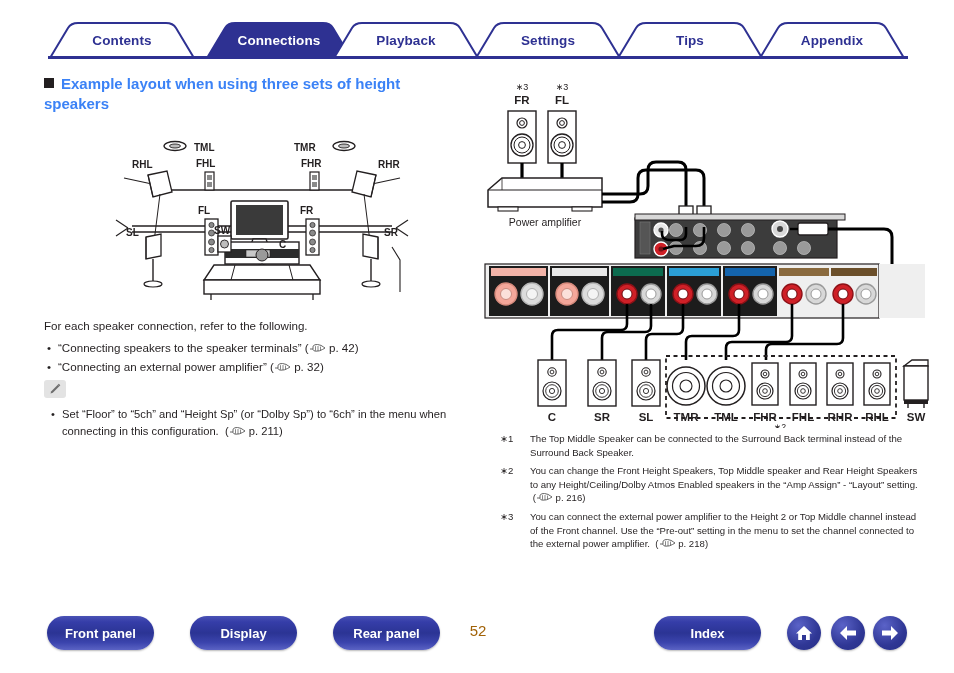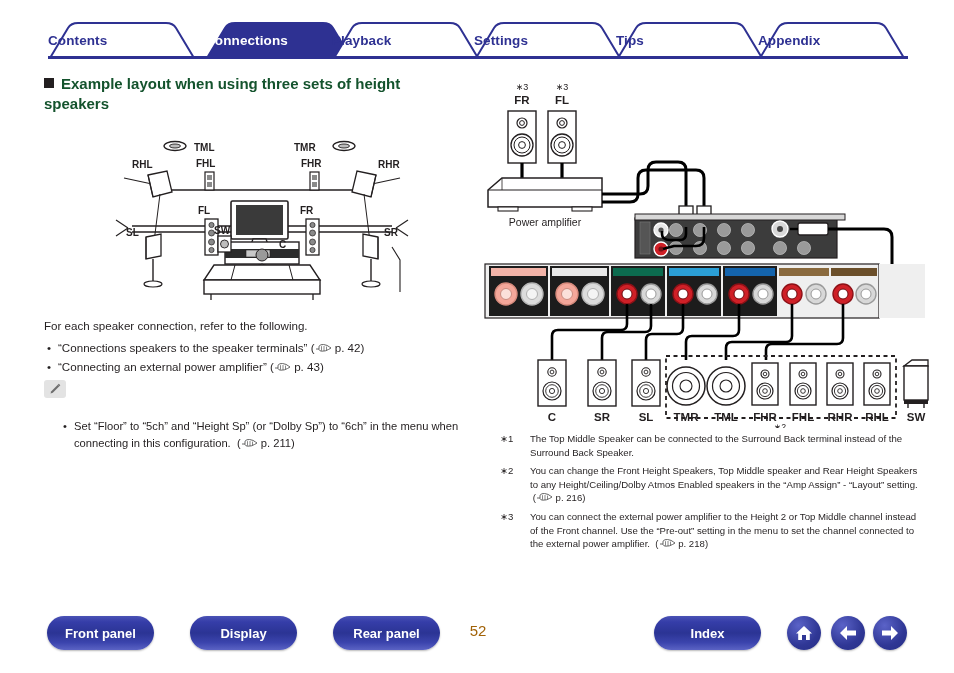--- a/index.html
+++ b/index.html
@@ -13,40 +13,40 @@
     position:relative;
     overflow:hidden;
   }
 
   
   #tabbar {
     position:absolute; left:0; top:22px; width:954px; height:38px;
   }
   .tab {
     position:absolute; top:0; height:36px;
-    display:flex; align-items:center; justify-content:flex-start;
+    display:flex; align-items:center; justify-content:center;
     font-size:13.5px; font-weight:bold; letter-spacing:0.1px;
     color:#2e3192; white-space:nowrap;
     cursor:pointer;
   }
   .tab .tabshape {
     position:absolute; left:0; top:0; width:100%; height:100%;
     z-index:0;
   }
   .tab .tablabel { position:relative; z-index:2; }
   .tab.active .tablabel { color:#ffffff; }
   #tabline {
     position:absolute; left:48px; top:56px; width:860px; height:3px;
     background:#2e3192;
   }
 
   
   #heading {
     position:absolute; left:44px; top:74px; width:420px;
-    font-size:15px; font-weight:bold; line-height:1.35; color:#14532d;
+    font-size:15px; font-weight:bold; line-height:1.35; color:#3b82f6;
   }
   #heading .bullet-sq {
     display:inline-block; width:10px; height:10px; background:#231f20;
     margin-right:7px; vertical-align:1px;
   }
   #heading .htext { display:inline; }
 
   
   #roomdiag { position:absolute; left:112px; top:132px; width:300px; height:172px; }
 
@@ -58,21 +58,21 @@
   #leftbody li:before { content:"\2022"; position:absolute; left:3px; top:0; }
   .pgref { display:inline-block; white-space:nowrap; }
   .handicon { display:inline-block; width:17px; height:10px; vertical-align:-1px; }
 
   #noteicon {
     position:absolute; left:44px; top:380px; width:22px; height:18px;
     background:#e3e3e3; border-radius:3px;
     display:flex; align-items:center; justify-content:center;
   }
   #notebody { position:absolute; left:44px; top:402px; width:432px; font-size:11.2px; }
-  #notebody ul { margin:16px; padding:0; list-style:none; }
+  #notebody ul { margin:4px; padding:0; list-style:none; }
   #notebody li { position:relative; padding-left:14px; line-height:1.5; }
   #notebody li:before { content:"\2022"; position:absolute; left:3px; top:0; }
 
   
   #wiring { position:absolute; left:480px; top:78px; width:450px; height:350px; }
 
   
   #footnotes { position:absolute; left:500px; top:432px; width:418px; font-size:9.6px; line-height:1.42; color:#231f20; }
   .fn { position:relative; padding-left:30px; margin-bottom:5px; }
   .fn .fnmark { position:absolute; left:0; top:0; width:24px; font-size:9.6px; }
@@ -276,32 +276,32 @@
     <path d="M 99 162 L 99 168" stroke="#231f20" stroke-width="1.3"></path>
     <path d="M 201 162 L 201 168" stroke="#231f20" stroke-width="1.3"></path>
   </g>
 </svg>
 </div>
 
 <div id="leftbody">
   <p class="lead">For each speaker connection, refer to the following.</p>
   <ul>
     <li>
-      <span>“Connections speakers to the speaker terminals”</span>
+      <span>“Connecting speakers to the speaker terminals”</span>
       <span class="pgref">(<svg class="handicon" viewBox="0 0 17 10">
             <path d="M1 6 L4 6 M4 3.2 Q5.5 1.2 8.5 1.5 Q12.5 2 14.5 4 L16 5 L13.5 6.5 Q10.5 8.4 6.5 8.2 Q4.5 8 4 6.5 Z" fill="none" stroke="#555" stroke-width="0.9"></path>
             <path d="M6.5 3.2 L6.5 7.8 M9 3 L9 8 M11.5 3.6 L11.5 7.6" stroke="#555" stroke-width="0.7" fill="none"></path>
           </svg> <span>p. 42</span>)</span>
     </li>
     <li>
       <span>“Connecting an external power amplifier”</span>
       <span class="pgref">(<svg class="handicon" viewBox="0 0 17 10">
             <path d="M1 6 L4 6 M4 3.2 Q5.5 1.2 8.5 1.5 Q12.5 2 14.5 4 L16 5 L13.5 6.5 Q10.5 8.4 6.5 8.2 Q4.5 8 4 6.5 Z" fill="none" stroke="#555" stroke-width="0.9"></path>
             <path d="M6.5 3.2 L6.5 7.8 M9 3 L9 8 M11.5 3.6 L11.5 7.6" stroke="#555" stroke-width="0.7" fill="none"></path>
-          </svg> <span>p. 43</span>)</span>
+          </svg> <span>p. 32</span>)</span>
     </li>
   </ul>
 </div>
 
 <div id="noteicon">
   <svg width="14" height="14" viewBox="0 0 14 14">
     <path d="M2.5 11.5 L3.3 9.2 L9.8 2.7 L11.3 4.2 L4.8 10.7 Z" fill="#6e6e6e"></path>
     <path d="M10.3 2.2 L11.8 3.7" stroke="#6e6e6e" stroke-width="1.4"></path>
   </svg>
 </div>

